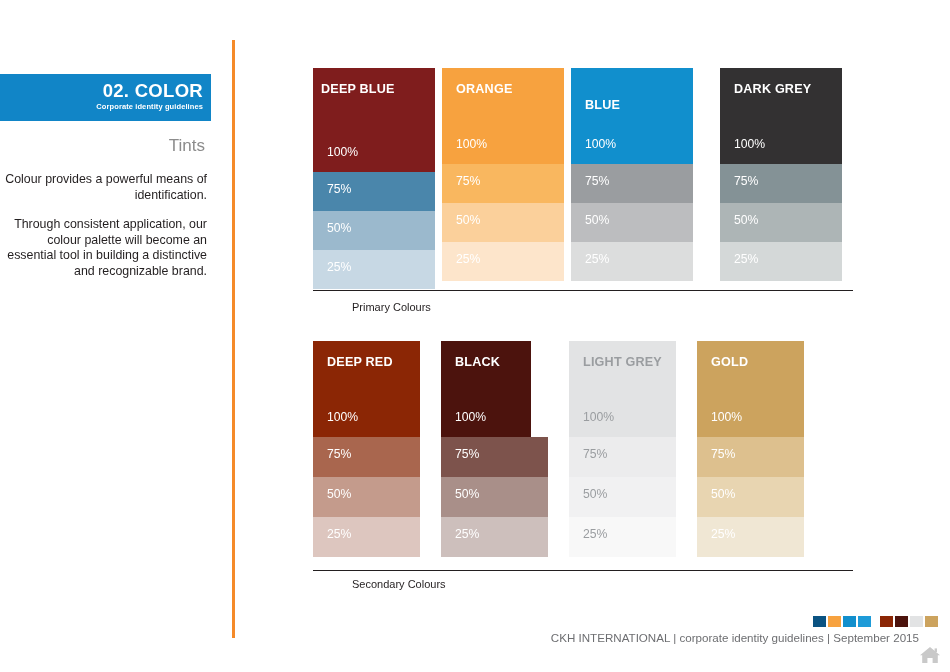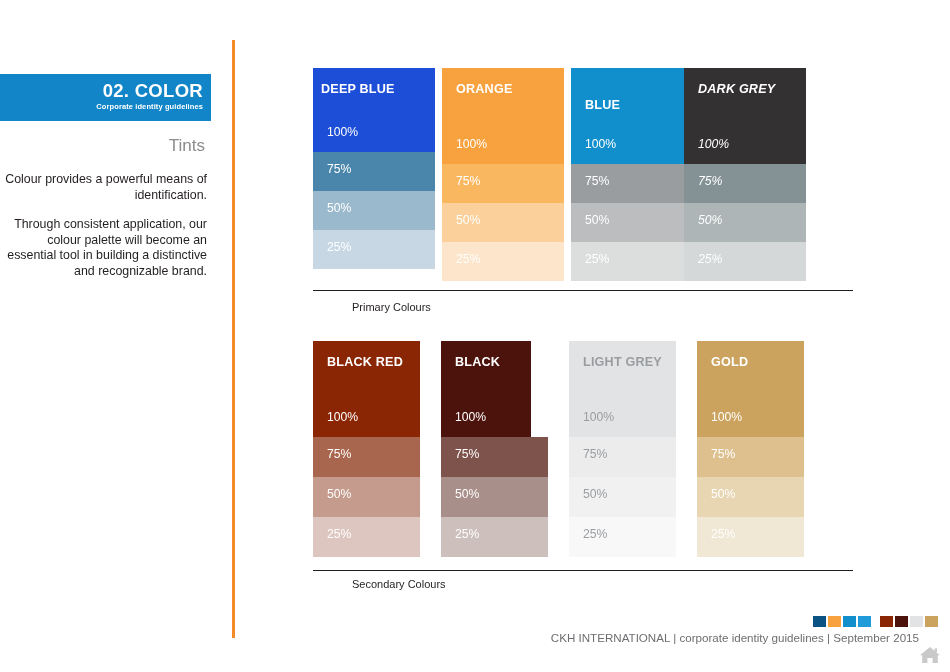--- a/index.html
+++ b/index.html
@@ -190,21 +190,21 @@
   <div id="tints-heading">Tints</div>
 
   <div class="body-para" id="para-1">Colour provides a powerful means of identification.</div>
   <div class="body-para" id="para-2">Through consistent application, our colour palette will become an essential tool in building a distinctive and recognizable brand.</div>
 </div>
 
 <div id="orange-rule"></div>
 
 <div class="swatch-row" id="row-primary">
     <div class="swatch-col" style="left: 0px; width: 122px;">
-      <div class="sw-head" style="background: #1d4ed8; color: rgb(255, 255, 255); width: 122px; height: 84px; padding-left: 8px;">
+      <div class="sw-head" style="background: #7f1d1d; color: rgb(255, 255, 255); width: 122px; height: 104px; padding-left: 8px;">
         <span class="sw-name" style="color: rgb(255, 255, 255);">DEEP BLUE</span>
         <span class="sw-pct">100%</span>
       </div>
       <div class="sw-tint" style="background: rgb(74, 134, 171); color: rgb(255, 255, 255); width: 122px; height: 39px;">
         <span class="sw-pct">75%</span>
       </div>
       <div class="sw-tint" style="background: rgb(155, 185, 205); color: rgb(255, 255, 255); width: 122px; height: 39px;">
         <span class="sw-pct">50%</span>
       </div>
       <div class="sw-tint" style="background: rgb(199, 216, 228); color: rgb(255, 255, 255); width: 122px; height: 39px;">
@@ -234,21 +234,21 @@
       <div class="sw-tint" style="background: rgb(154, 157, 160); color: rgb(255, 255, 255); width: 122px; height: 39px;">
         <span class="sw-pct">75%</span>
       </div>
       <div class="sw-tint" style="background: rgb(188, 189, 191); color: rgb(255, 255, 255); width: 122px; height: 39px;">
         <span class="sw-pct">50%</span>
       </div>
       <div class="sw-tint" style="background: rgb(220, 221, 221); color: rgb(255, 255, 255); width: 122px; height: 39px;">
         <span class="sw-pct">25%</span>
       </div>
     </div>
-    <div class="swatch-col" style="left: 371px; width: 118px; font-style: italic;">
+    <div class="swatch-col" style="left: 407px; width: 118px;">
       <div class="sw-head" style="background: rgb(51, 49, 50); color: rgb(255, 255, 255); width: 122px; height: 96px;">
         <span class="sw-name" style="color: rgb(255, 255, 255);">DARK GREY</span>
         <span class="sw-pct">100%</span>
       </div>
       <div class="sw-tint" style="background: rgb(132, 146, 150); color: rgb(255, 255, 255); width: 122px; height: 39px;">
         <span class="sw-pct">75%</span>
       </div>
       <div class="sw-tint" style="background: rgb(173, 181, 182); color: rgb(255, 255, 255); width: 122px; height: 39px;">
         <span class="sw-pct">50%</span>
       </div>
@@ -256,21 +256,21 @@
         <span class="sw-pct">25%</span>
       </div>
     </div>
   </div>
 <div class="grid-divider" id="divider-primary"></div>
 <div class="grid-caption" id="caption-primary">Primary Colours</div>
 
 <div class="swatch-row" id="row-secondary">
     <div class="swatch-col" style="left: 0px; width: 107px;">
       <div class="sw-head" style="background: rgb(139, 38, 5); color: rgb(255, 255, 255); width: 107px; height: 96px;">
-        <span class="sw-name" style="color: rgb(255, 255, 255);">BLACK RED</span>
+        <span class="sw-name" style="color: rgb(255, 255, 255);">DEEP RED</span>
         <span class="sw-pct">100%</span>
       </div>
       <div class="sw-tint" style="background: rgb(169, 102, 78); color: rgb(255, 255, 255); width: 107px; height: 40px;">
         <span class="sw-pct">75%</span>
       </div>
       <div class="sw-tint" style="background: rgb(196, 155, 140); color: rgb(255, 255, 255); width: 107px; height: 40px;">
         <span class="sw-pct">50%</span>
       </div>
       <div class="sw-tint" style="background: rgb(221, 198, 191); color: rgb(255, 255, 255); width: 107px; height: 40px;">
         <span class="sw-pct">25%</span>

